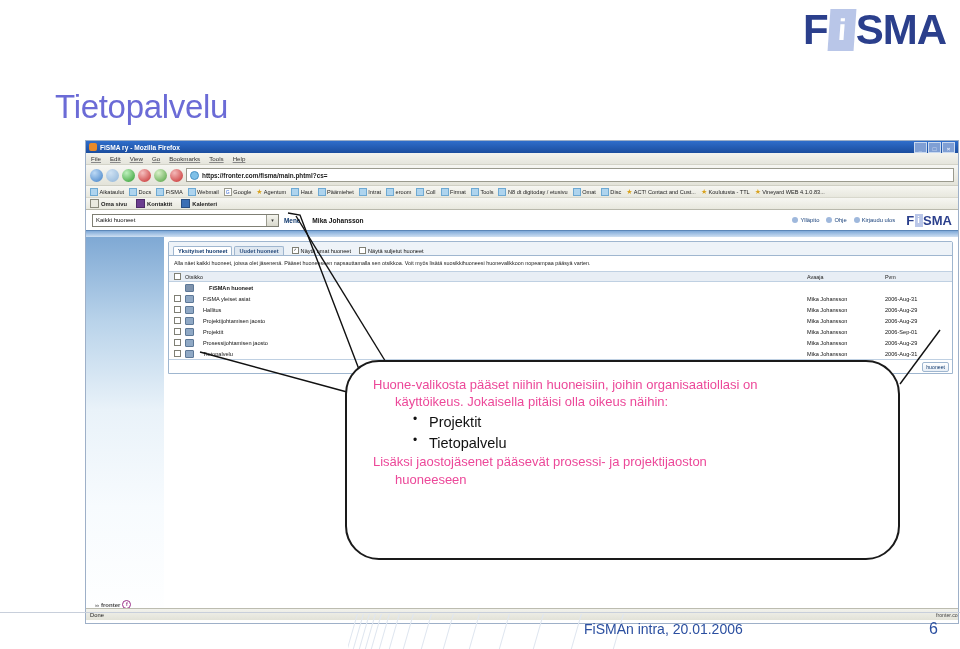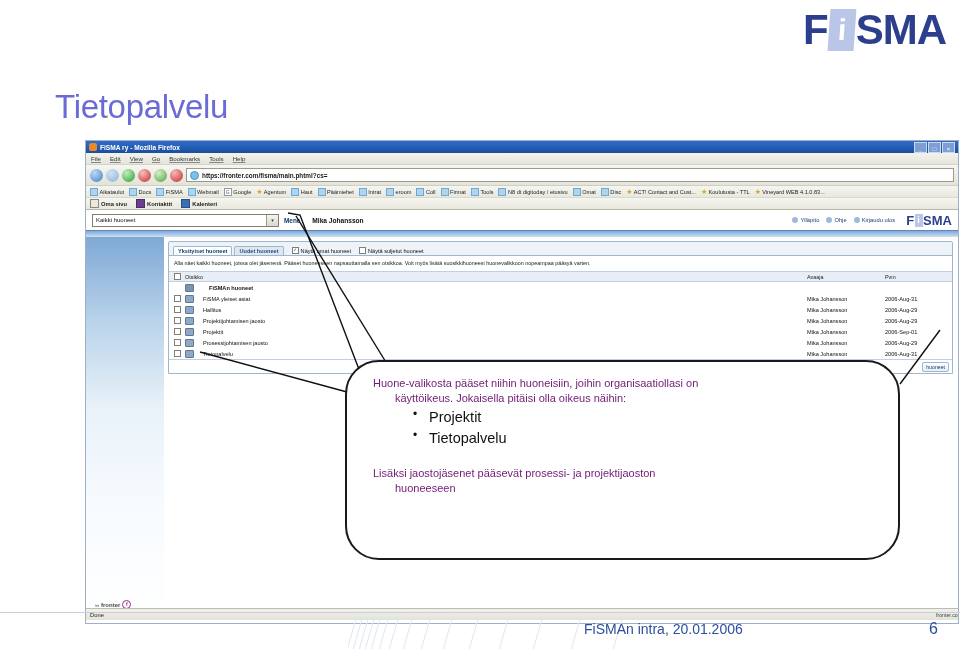--- a/index.html
+++ b/index.html
@@ -200,26 +200,26 @@
     position:absolute;left:0;bottom:0;width:100%;height:11px;
     background:linear-gradient(#f2f2ec,#e2e2d8);border-top:1px solid #bcbcb0;
     display:flex;align-items:center;padding:0 4px;font-size:5.8px;color:#222;
   }
   
   #callout{
     position:absolute;left:345px;top:360px;width:555px;height:200px;
     border:2px solid #1a1a1a;border-radius:34px;background:#ffffff;
     box-sizing:border-box;padding:14px 22px 0 26px;
   }
-  #callout p{margin:0;font-size:11px;color:#701a75;line-height:1.32;}
+  #callout p{margin:0;font-size:13px;color:#ec4899;line-height:1.32;}
   #callout .indent{padding-left:22px;}
   #callout ul{margin:2px 0 0 0;padding:0 0 0 56px;list-style:none;}
   #callout li{font-size:14.5px;color:#111;line-height:1.42;position:relative;}
   #callout li:before{content:"•";position:absolute;left:-16px;top:-1px;font-size:12px;color:#111;}
-  #callout .para2{margin-top:18px;}
+  #callout .para2{}
   
   #tail-svg{position:absolute;left:0;top:0;width:960px;height:649px;pointer-events:none;}
   
   #footer-rule{position:absolute;left:0;top:612px;width:960px;height:1px;background:#c8cfdb;}
   #footer-stripes{position:absolute;left:348px;top:614px;width:300px;height:35px;overflow:hidden;}
   #footer-stripes i{position:absolute;top:-6px;width:1px;height:46px;background:#dfe6f0;
      transform:rotate(16deg);display:block;}
   #footer-note{
     position:absolute;left:584px;top:621px;font-size:14px;color:#2b4fa0;
     font-family:"Liberation Sans", sans-serif;

